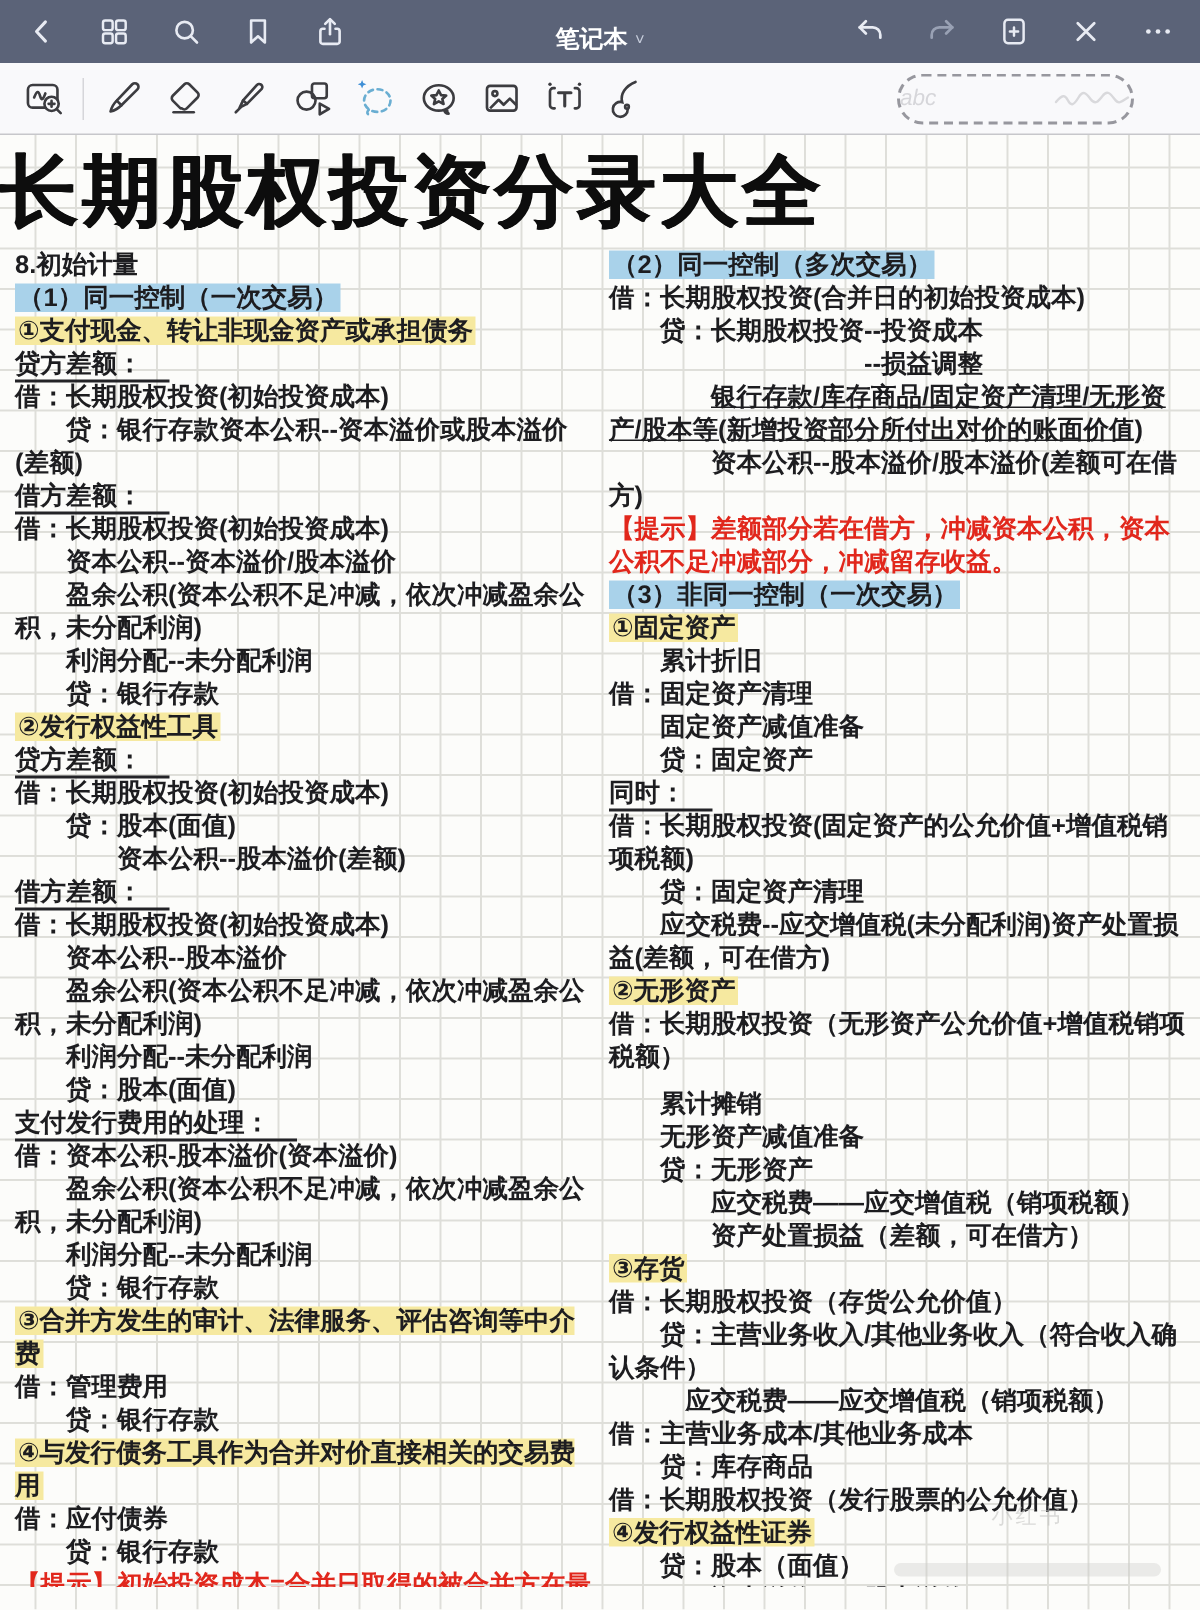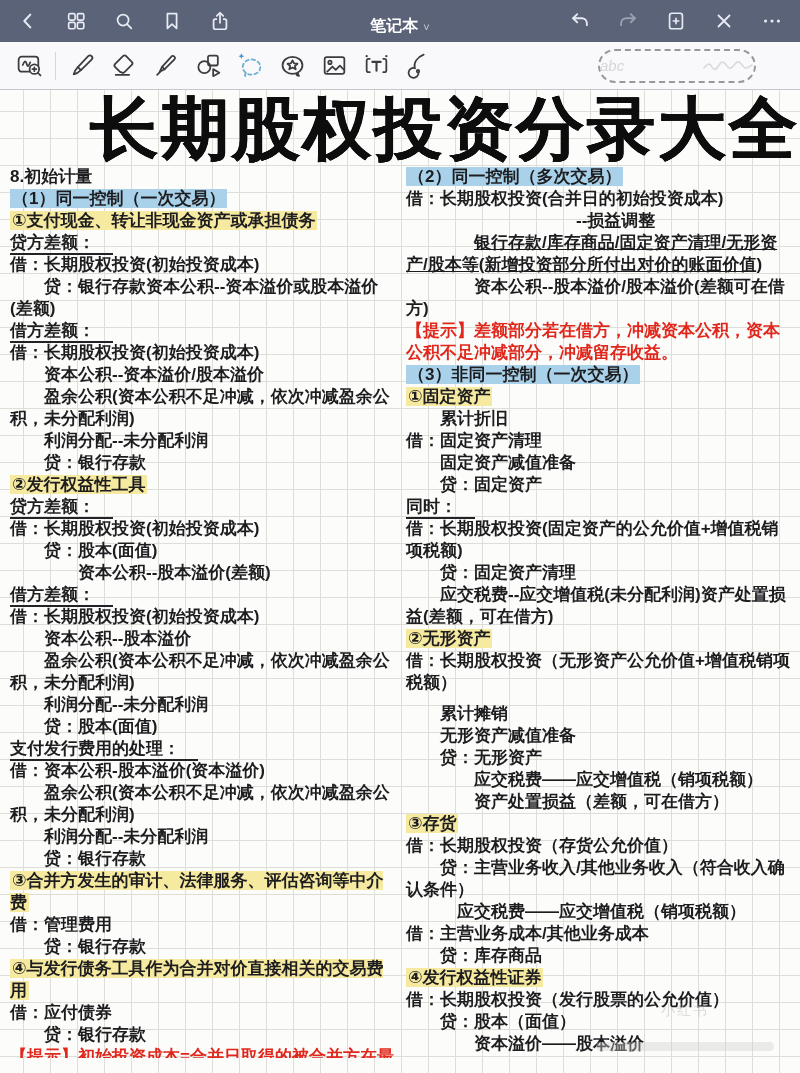--- a/index.html
+++ b/index.html
@@ -45,21 +45,21 @@
   .paper {
     position:relative; height:983px; overflow:hidden;
     background-color:#fcfcfa;
     background-image:
       linear-gradient(#deded9 1px, transparent 1px),
       linear-gradient(90deg, #deded9 1px, transparent 1px);
     background-size:27px 27px;
     background-position:-4px -6px;
   }
   .main-title {
-    text-align:right; font-size:68px; line-height:64px; margin:6px 0 6px;
+    text-align:left; font-size:52px; line-height:64px; margin:6px 0 6px;
     font-weight:900; color:#0d0d0d; letter-spacing:3px;
     text-shadow:0.6px 0 #0d0d0d, -0.6px 0 #0d0d0d, 0 0.4px #0d0d0d;
   }
   .columns { display:flex; padding:0 4px; height:892px; overflow:hidden; }
   .col { width:50%; padding:0 6px; }
   .note-line {
     font-size:17px; line-height:22px; font-weight:700; color:#1d1d20;
     letter-spacing:0;
   }
   .note-line.gap { margin-top:9px; }
@@ -269,20 +269,21 @@
         <div class="note-line"><span>借：管理费用</span></div>
         <div class="note-line" style="text-indent: 2em;"><span>贷：银行存款</span></div>
         <div class="note-line"><span class="hl-yellow">④与发行债务工具作为合并对价直接相关的交易费用</span></div>
         <div class="note-line"><span>借：应付债券</span></div>
         <div class="note-line" style="text-indent: 2em;"><span>贷：银行存款</span></div>
         <div class="note-line red"><span>【提示】初始投资成本=合并日取得的被合并方在最终控制方合并财务报表中的净资产的账面价值×份额。</span></div>
       </div>
     <div class="col" id="col-right">
         <div class="note-line"><span class="hl-blue">（2）同一控制（多次交易）</span></div>
         <div class="note-line"><span>借：长期股权投资(合并日的初始投资成本)</span></div>
+        <div class="note-line" style="text-indent: 2em;"><span>贷：长期股权投资--投资成本</span></div>
         <div class="note-line" style="text-indent: 10em;"><span>--损益调整</span></div>
         <div class="note-line" style="text-indent: 4em; text-decoration: underline;"><span>银行存款/库存商品/固定资产清理/无形资产/股本等(新增投资部分所付出对价的账面价值)</span></div>
         <div class="note-line" style="text-indent: 4em;"><span>资本公积--股本溢价/股本溢价(差额可在借方)</span></div>
         <div class="note-line red"><span>【提示】差额部分若在借方，冲减资本公积，资本公积不足冲减部分，冲减留存收益。</span></div>
         <div class="note-line"><span class="hl-blue">（3）非同一控制（一次交易）</span></div>
         <div class="note-line"><span class="hl-yellow">①固定资产</span></div>
         <div class="note-line" style="text-indent: 2em;"><span>累计折旧</span></div>
         <div class="note-line"><span>借：固定资产清理</span></div>
         <div class="note-line" style="text-indent: 2em;"><span>固定资产减值准备</span></div>
         <div class="note-line" style="text-indent: 2em;"><span>贷：固定资产</span></div>
@@ -296,22 +297,22 @@
         <div class="note-line" style="text-indent: 2em;"><span>无形资产减值准备</span></div>
         <div class="note-line" style="text-indent: 2em;"><span>贷：无形资产</span></div>
         <div class="note-line" style="text-indent: 4em;"><span>应交税费——应交增值税（销项税额）</span></div>
         <div class="note-line" style="text-indent: 4em;"><span>资产处置损益（差额，可在借方）</span></div>
         <div class="note-line"><span class="hl-yellow">③存货</span></div>
         <div class="note-line"><span>借：长期股权投资（存货公允价值）</span></div>
         <div class="note-line" style="text-indent: 2em;"><span>贷：主营业务收入/其他业务收入（符合收入确认条件）</span></div>
         <div class="note-line" style="text-indent: 3em;"><span>应交税费——应交增值税（销项税额）</span></div>
         <div class="note-line"><span>借：主营业务成本/其他业务成本</span></div>
         <div class="note-line" style="text-indent: 2em;"><span>贷：库存商品</span></div>
+        <div class="note-line"><span>借：长期股权投资（发行股票的公允价值）</span></div>
         <div class="note-line"><span class="hl-yellow">④发行权益性证券</span></div>
-        <div class="note-line"><span>借：长期股权投资（发行股票的公允价值）</span></div>
         <div class="note-line" style="text-indent: 2em;"><span>贷：股本（面值）</span></div>
         <div class="note-line" style="text-indent: 4em;"><span>资本溢价——股本溢价</span></div>
       </div>
   </div>
   <div class="watermark">
     <div>小红书</div>
     <div class="bar"></div>
   </div>
 </div>
 

